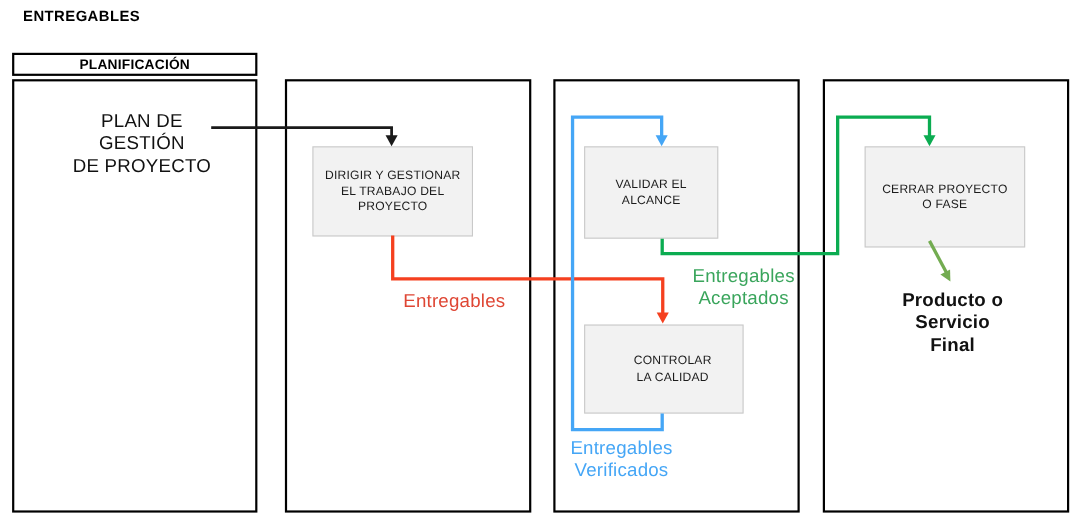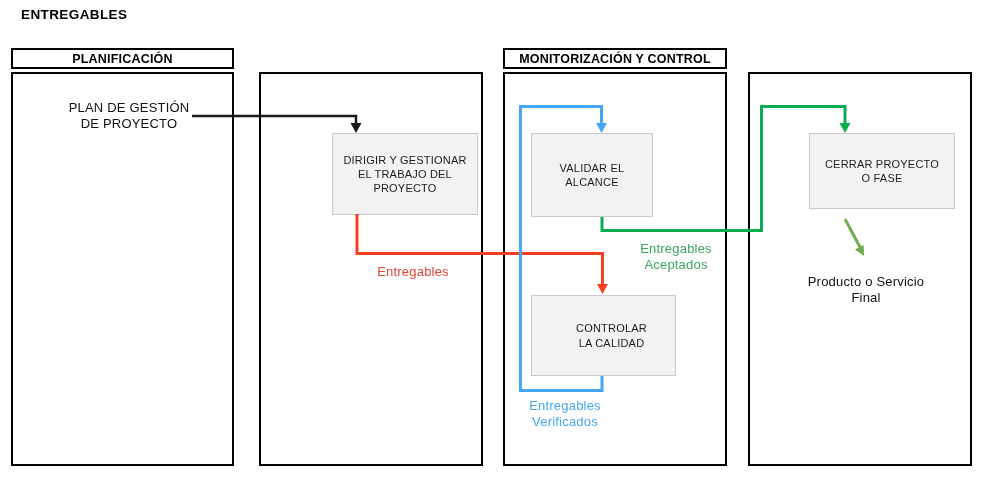--- a/index.html
+++ b/index.html
@@ -23,34 +23,34 @@
     position:absolute;top:24px;left:0;right:0;bottom:0;box-sizing:border-box;
     border:2px solid var(--ink);background:#fff;
   }
   
   .node{
     position:absolute;box-sizing:border-box;background:var(--box_fill);
     border:1px solid var(--box_border);display:flex;align-items:center;justify-content:center;
     text-align:center;font-size:11px;line-height:1.3;letter-spacing:.2px;color:#1c1c1c;
     white-space:pre-line;z-index:2;
   }
-  #node-dirigir  {left:284px;top:133px;width:146px;height:82px;margin-left:48px;}
+  #node-dirigir  {left:284px;top:133px;width:146px;height:82px;}
   #node-validar  {left:531px;top:133px;width:122px;height:84px;}
   #node-controlar{left:531px;top:295px;width:145px;height:81px;padding-left:16px;}
-  #node-cerrar   {left:809px;top:133px;width:146px;height:76px;}
+  #node-cerrar   {left:786px;top:133px;width:146px;height:92px;}
   
   .flabel{
-    position:absolute;text-align:center;font-size:13px;line-height:1.2;
+    position:absolute;text-align:center;font-size:17px;line-height:1.2;
     letter-spacing:.2px;white-space:pre-line;z-index:4;
   }
   #lbl-plan      {left:54px;top:100px;width:150px;color:#111;}
   #lbl-entregables{left:353px;top:264px;width:120px;color:var(--label_red);}
   #lbl-aceptados {left:616px;top:241px;width:120px;color:var(--label_green);}
   #lbl-verificados{left:505px;top:398px;width:120px;color:var(--line_blue);}
-  #lbl-producto  {left:791px;top:274px;width:150px;color:#111;}
+  #lbl-producto  {left:791px;top:263px;width:150px;color:#111;font-weight:bold;}
   
   #arrows{position:absolute;left:0;top:0;z-index:3;pointer-events:none;}
   #arrows path{fill:none;}
   .s-black{stroke:var(--line_black);stroke-width:2.5;}
   .s-red  {stroke:var(--line_red);stroke-width:3;}
   .s-blue {stroke:var(--line_blue);stroke-width:3;}
   .s-green{stroke:var(--line_green);stroke-width:3;}
   .s-olive{stroke:var(--arrow_olive);stroke-width:3;}
   .f-black{fill:var(--line_black);}
   .f-red  {fill:var(--line_red);}
@@ -64,21 +64,20 @@
 <div class="page-title">ENTREGABLES</div>
 
 <div class="col col1">
   <div class="col-header">PLANIFICACIÓN</div>
   <div class="col-body"></div>
 </div>
 <div class="col col2">
   <div class="col-body"></div>
 </div>
 <div class="col col3">
-  <div class="col-header">MONITORIZACIÓN Y CONTROL</div>
   <div class="col-body"></div>
 </div>
 <div class="col col4">
   <div class="col-body"></div>
 </div>
 
 <div class="node" id="node-dirigir">DIRIGIR Y GESTIONAR
 EL TRABAJO DEL
 PROYECTO</div>
 <div class="node" id="node-validar">VALIDAR EL ALCANCE</div>

